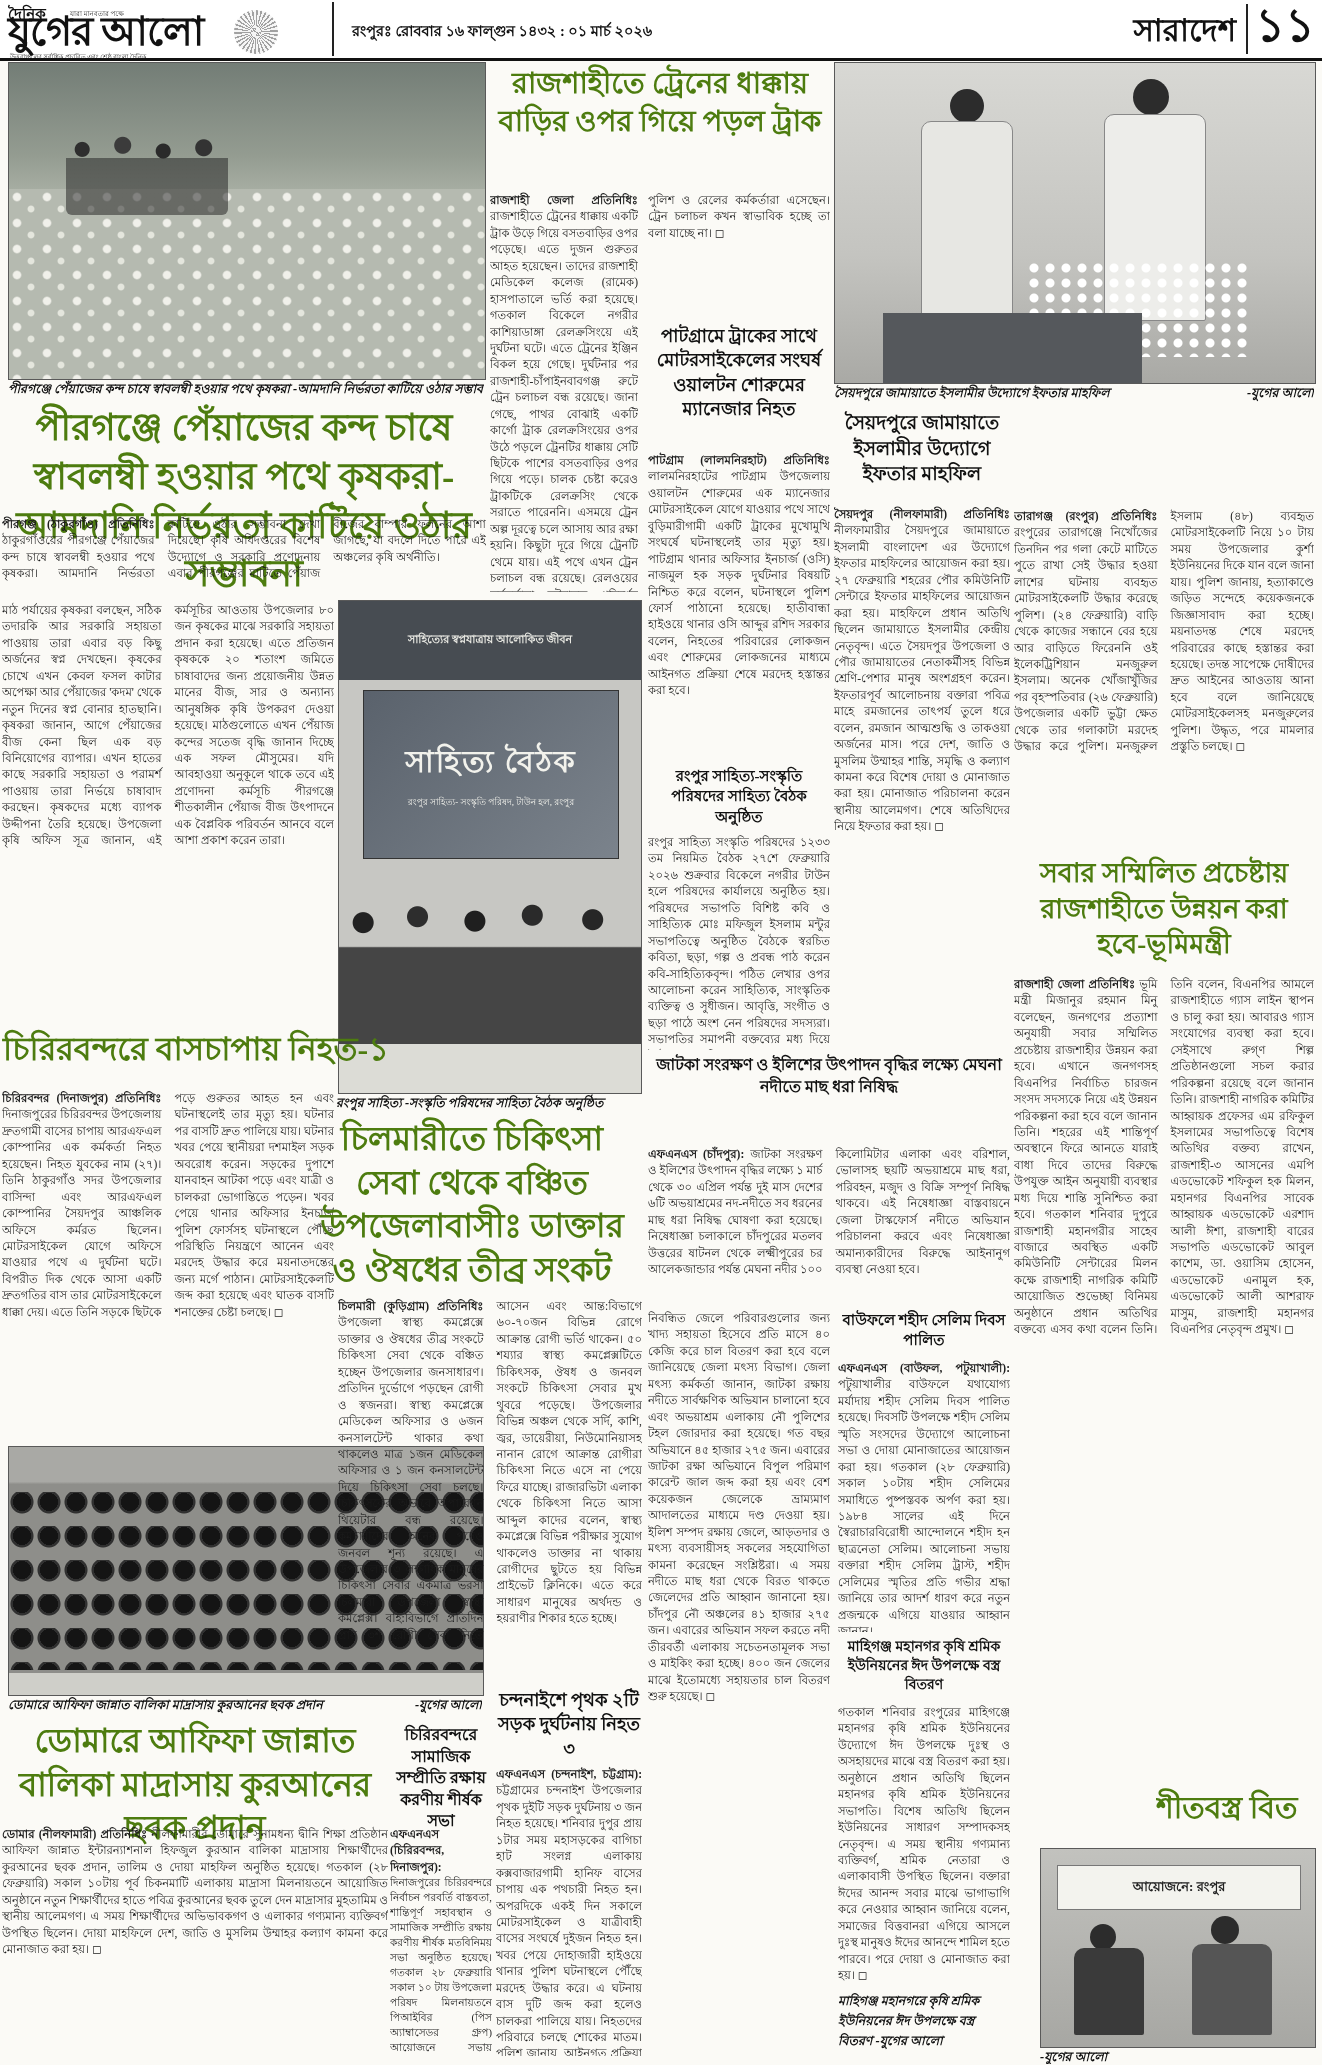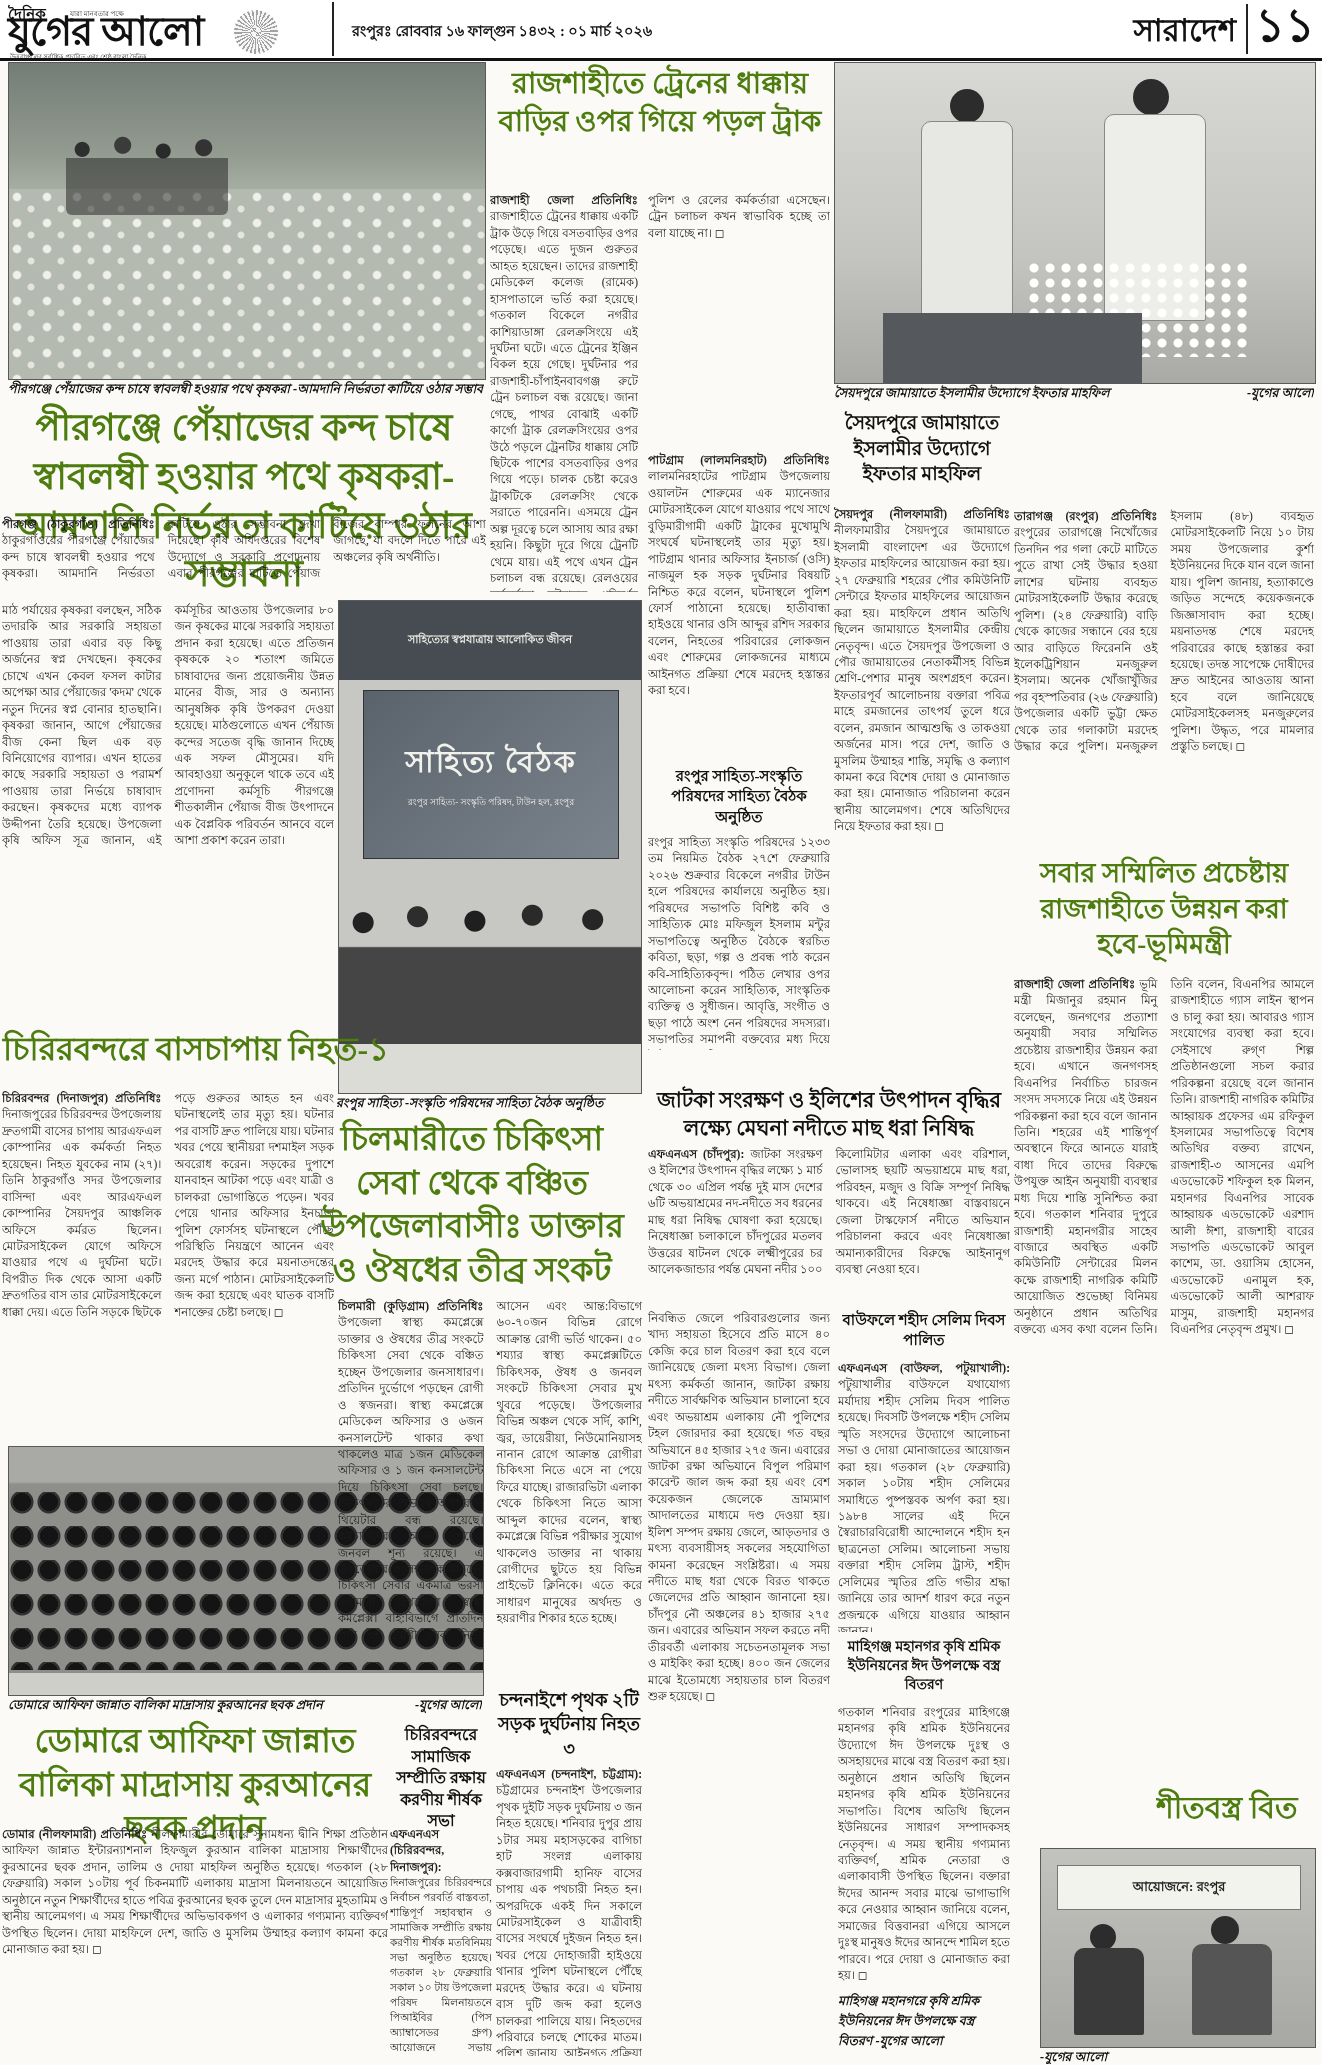--- a/index.html
+++ b/index.html
@@ -157,29 +157,30 @@
     <span>উপজেলা স্বাস্থ্য কমপ্লেক্সে ডাক্তার ও ঔষধের তীব্র সংকটে চিকিৎসা সেবা থেকে বঞ্চিত হচ্ছেন উপজেলার জনসাধারণ। প্রতিদিন দুর্ভোগে পড়ছেন রোগী ও স্বজনরা। স্বাস্থ্য কমপ্লেক্সে মেডিকেল অফিসার ও ৬জন কনসালটেন্ট থাকার কথা থাকলেও মাত্র ১জন মেডিকেল অফিসার ও ১ জন কনসালটেন্ট দিয়ে চিকিৎসা সেবা চলছে। চিকিৎসকের অভাবে অপারেশন থিয়েটার বন্ধ রয়েছে। কর্মচারীদের অনেক পদেও জনবল শূন্য রয়েছে। এ উপজেলার ৩ লক্ষাধিক মানুষের চিকিৎসা সেবার একমাত্র ভরসা চিলমারী উপজেলা স্বাস্থ্য কমপ্লেক্স। বহি:বিভাগে প্রতিদিন প্রায় ৩শ রোগী সেবা নিতে আসেন এবং আন্ত:বিভাগে ৬০-৭০জন বিভিন্ন রোগে আক্রান্ত রোগী ভর্তি থাকেন। ৫০ শয্যার স্বাস্থ্য কমপ্লেক্সটিতে চিকিৎসক, ঔষধ ও জনবল সংকটে চিকিৎসা সেবার মুখ থুবরে পড়েছে। উপজেলার বিভিন্ন অঞ্চল থেকে সর্দি, কাশি, জ্বর, ডায়েরীয়া, নিউমোনিয়াসহ নানান রোগে আক্রান্ত রোগীরা চিকিৎসা নিতে এসে না পেয়ে ফিরে যাচ্ছে। রাজারভিটা এলাকা থেকে চিকিৎসা নিতে আসা আব্দুল কাদের বলেন, স্বাস্থ্য কমপ্লেক্সে বিভিন্ন পরীক্ষার সুযোগ থাকলেও ডাক্তার না থাকায় রোগীদের ছুটতে হয় বিভিন্ন প্রাইভেট ক্লিনিকে। এতে করে সাধারণ মানুষের অর্থদন্ড ও হয়রাণীর শিকার হতে হচ্ছে।</span>
   </div>
 
   <div class="abs headline" style="left:490px;top:64px;width:340px;height:122px;font-size:29px;">রাজশাহীতে ট্রেনের ধাক্কায় বাড়ির ওপর গিয়ে পড়ল ট্রাক</div>
   <div class="abs body-text" style="left:490px;top:192px;width:148px;height:400px;">
     <b>রাজশাহী জেলা প্রতিনিধিঃ</b>
     <span>রাজশাহীতে ট্রেনের ধাক্কায় একটি ট্রাক উড়ে গিয়ে বসতবাড়ির ওপর পড়েছে। এতে দুজন গুরুতর আহত হয়েছেন। তাদের রাজশাহী মেডিকেল কলেজ (রামেক) হাসপাতালে ভর্তি করা হয়েছে। গতকাল বিকেলে নগরীর কাশিয়াডাঙ্গা রেলক্রসিংয়ে এই দুর্ঘটনা ঘটে। এতে ট্রেনের ইঞ্জিন বিকল হয়ে গেছে। দুর্ঘটনার পর রাজশাহী-চাঁপাইনবাবগঞ্জ রুটে ট্রেন চলাচল বন্ধ রয়েছে। জানা গেছে, পাথর বোঝাই একটি কার্গো ট্রাক রেলক্রসিংয়ের ওপর উঠে পড়লে ট্রেনটির ধাক্কায় সেটি ছিটকে পাশের বসতবাড়ির ওপর গিয়ে পড়ে। চালক চেষ্টা করেও ট্রাকটিকে রেলক্রসিং থেকে সরাতে পারেননি। এসময়ে ট্রেন অল্প দূরত্বে চলে আসায় আর রক্ষা হয়নি। কিছুটা দূরে গিয়ে ট্রেনটি থেমে যায়। এই পথে এখন ট্রেন চলাচল বন্ধ রয়েছে। রেলওয়ের কর্মকর্তারা ঘটনাস্থল পরিদর্শন করছেন।</span>
   </div>
   <div class="abs body-text" style="left:648px;top:192px;width:182px;height:128px;">পুলিশ ও রেলের কর্মকর্তারা এসেছেন। ট্রেন চলাচল কখন স্বাভাবিক হচ্ছে তা বলা যাচ্ছে না। ◻</div>
 
+  <div class="abs subhead" style="left:648px;top:324px;width:182px;height:122px;font-size:18px;">পাটগ্রামে ট্রাকের সাথে মোটরসাইকেলের সংঘর্ষ ওয়ালটন শোরুমের ম্যানেজার নিহত</div>
   <div class="abs body-text" style="left:648px;top:452px;width:182px;height:310px;">
     <b>পাটগ্রাম (লালমনিরহাট) প্রতিনিধিঃ</b>
     <span>লালমনিরহাটের পাটগ্রাম উপজেলায় ওয়ালটন শোরুমের এক ম্যানেজার মোটরসাইকেল যোগে যাওয়ার পথে সাথে বুড়িমারীগামী একটি ট্রাকের মুখোমুখি সংঘর্ষে ঘটনাস্থলেই তার মৃত্যু হয়। পাটগ্রাম থানার অফিসার ইনচার্জ (ওসি) নাজমুল হক সড়ক দুর্ঘটনার বিষয়টি নিশ্চিত করে বলেন, ঘটনাস্থলে পুলিশ ফোর্স পাঠানো হয়েছে। হাতীবান্ধা হাইওয়ে থানার ওসি আব্দুর রশিদ সরকার বলেন, নিহতের পরিবারের লোকজন এবং শোরুমের লোকজনের মাধ্যমে আইনগত প্রক্রিয়া শেষে মরদেহ হস্তান্তর করা হবে।</span>
   </div>
 
   <div class="abs subhead" style="left:648px;top:766px;width:182px;height:64px;font-size:15px;">রংপুর সাহিত্য-সংস্কৃতি পরিষদের সাহিত্য বৈঠক অনুষ্ঠিত</div>
   <div class="abs body-text" style="left:648px;top:834px;width:182px;height:216px;">রংপুর সাহিত্য সংস্কৃতি পরিষদের ১২৩৩ তম নিয়মিত বৈঠক ২৭শে ফেব্রুয়ারি ২০২৬ শুক্রবার বিকেলে নগরীর টাউন হলে পরিষদের কার্যালয়ে অনুষ্ঠিত হয়। পরিষদের সভাপতি বিশিষ্ট কবি ও সাহিত্যিক মোঃ মফিজুল ইসলাম মন্টুর সভাপতিত্বে অনুষ্ঠিত বৈঠকে স্বরচিত কবিতা, ছড়া, গল্প ও প্রবন্ধ পাঠ করেন কবি-সাহিত্যিকবৃন্দ। পঠিত লেখার ওপর আলোচনা করেন সাহিত্যিক, সাংস্কৃতিক ব্যক্তিত্ব ও সুধীজন। আবৃত্তি, সংগীত ও ছড়া পাঠে অংশ নেন পরিষদের সদস্যরা। সভাপতির সমাপনী বক্তব্যের মধ্য দিয়ে বৈঠকের সমাপ্তি ঘোষণা করা হয়। খবর বিজ্ঞপ্তির</div>
 
-  <div class="abs subhead" style="left:648px;top:1054px;width:362px;height:88px;font-size:21px;margin-top:32px;">জাটকা সংরক্ষণ ও ইলিশের উৎপাদন বৃদ্ধির লক্ষ্যে মেঘনা নদীতে মাছ ধরা নিষিদ্ধ</div>
+  <div class="abs subhead" style="left:648px;top:1054px;width:362px;height:88px;font-size:16px;">জাটকা সংরক্ষণ ও ইলিশের উৎপাদন বৃদ্ধির লক্ষ্যে মেঘনা নদীতে মাছ ধরা নিষিদ্ধ</div>
   <div class="abs body-text cols2" style="left:648px;top:1146px;width:362px;height:158px;">
     <b>এফএনএস (চাঁদপুর):</b>
     <span>জাটকা সংরক্ষণ ও ইলিশের উৎপাদন বৃদ্ধির লক্ষ্যে ১ মার্চ থেকে ৩০ এপ্রিল পর্যন্ত দুই মাস দেশের ৬টি অভয়াশ্রমের নদ-নদীতে সব ধরনের মাছ ধরা নিষিদ্ধ ঘোষণা করা হয়েছে। নিষেধাজ্ঞা চলাকালে চাঁদপুরের মতলব উত্তরের ষাটনল থেকে লক্ষ্মীপুরের চর আলেকজান্ডার পর্যন্ত মেঘনা নদীর ১০০ কিলোমিটার এলাকা এবং বরিশাল, ভোলাসহ ছয়টি অভয়াশ্রমে মাছ ধরা, পরিবহন, মজুদ ও বিক্রি সম্পূর্ণ নিষিদ্ধ থাকবে। এই নিষেধাজ্ঞা বাস্তবায়নে জেলা টাস্কফোর্স নদীতে অভিযান পরিচালনা করবে এবং নিষেধাজ্ঞা অমান্যকারীদের বিরুদ্ধে আইনানুগ ব্যবস্থা নেওয়া হবে।</span>
   </div>
   <div class="abs body-text" style="left:648px;top:1310px;width:182px;height:748px;">নিবন্ধিত জেলে পরিবারগুলোর জন্য খাদ্য সহায়তা হিসেবে প্রতি মাসে ৪০ কেজি করে চাল বিতরণ করা হবে বলে জানিয়েছে জেলা মৎস্য বিভাগ। জেলা মৎস্য কর্মকর্তা জানান, জাটকা রক্ষায় নদীতে সার্বক্ষণিক অভিযান চালানো হবে এবং অভয়াশ্রম এলাকায় নৌ পুলিশের টহল জোরদার করা হয়েছে। গত বছর অভিযানে ৪৫ হাজার ২৭৫ জন। এবারের জাটকা রক্ষা অভিযানে বিপুল পরিমাণ কারেন্ট জাল জব্দ করা হয় এবং বেশ কয়েকজন জেলেকে ভ্রাম্যমাণ আদালতের মাধ্যমে দণ্ড দেওয়া হয়। ইলিশ সম্পদ রক্ষায় জেলে, আড়তদার ও মৎস্য ব্যবসায়ীসহ সকলের সহযোগিতা কামনা করেছেন সংশ্লিষ্টরা। এ সময় নদীতে মাছ ধরা থেকে বিরত থাকতে জেলেদের প্রতি আহ্বান জানানো হয়। চাঁদপুর নৌ অঞ্চলের ৪১ হাজার ২৭৫ জন। এবারের অভিযান সফল করতে নদী তীরবর্তী এলাকায় সচেতনতামূলক সভা ও মাইকিং করা হচ্ছে। ৪০০ জন জেলের মাঝে ইতোমধ্যে সহায়তার চাল বিতরণ শুরু হয়েছে। ◻</div>
 
   <div class="abs subhead" style="left:838px;top:1310px;width:172px;height:46px;font-size:15px;">বাউফলে শহীদ সেলিম দিবস পালিত</div>
   <div class="abs body-text" style="left:838px;top:1360px;width:172px;height:272px;">
     <b>এফএনএস (বাউফল, পটুয়াখালী):</b>
     <span>পটুয়াখালীর বাউফলে যথাযোগ্য মর্যাদায় শহীদ সেলিম দিবস পালিত হয়েছে। দিবসটি উপলক্ষে শহীদ সেলিম স্মৃতি সংসদের উদ্যোগে আলোচনা সভা ও দোয়া মোনাজাতের আয়োজন করা হয়। গতকাল (২৮ ফেব্রুয়ারি) সকাল ১০টায় শহীদ সেলিমের সমাধিতে পুষ্পস্তবক অর্পণ করা হয়। ১৯৮৪ সালের এই দিনে স্বৈরাচারবিরোধী আন্দোলনে শহীদ হন ছাত্রনেতা সেলিম। আলোচনা সভায় বক্তারা শহীদ সেলিম ট্রাস্ট, শহীদ সেলিমের স্মৃতির প্রতি গভীর শ্রদ্ধা জানিয়ে তার আদর্শ ধারণ করে নতুন প্রজন্মকে এগিয়ে যাওয়ার আহ্বান জানান।</span>

